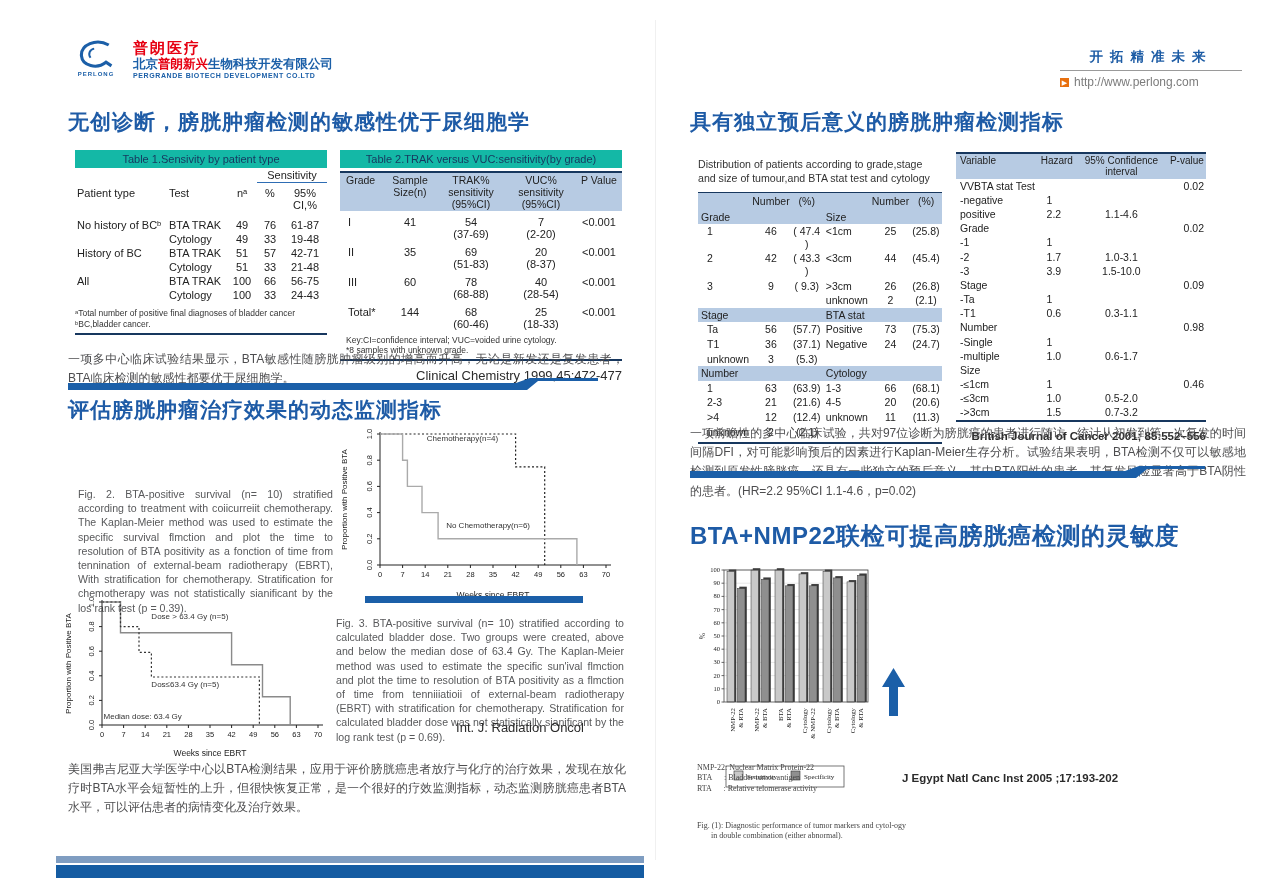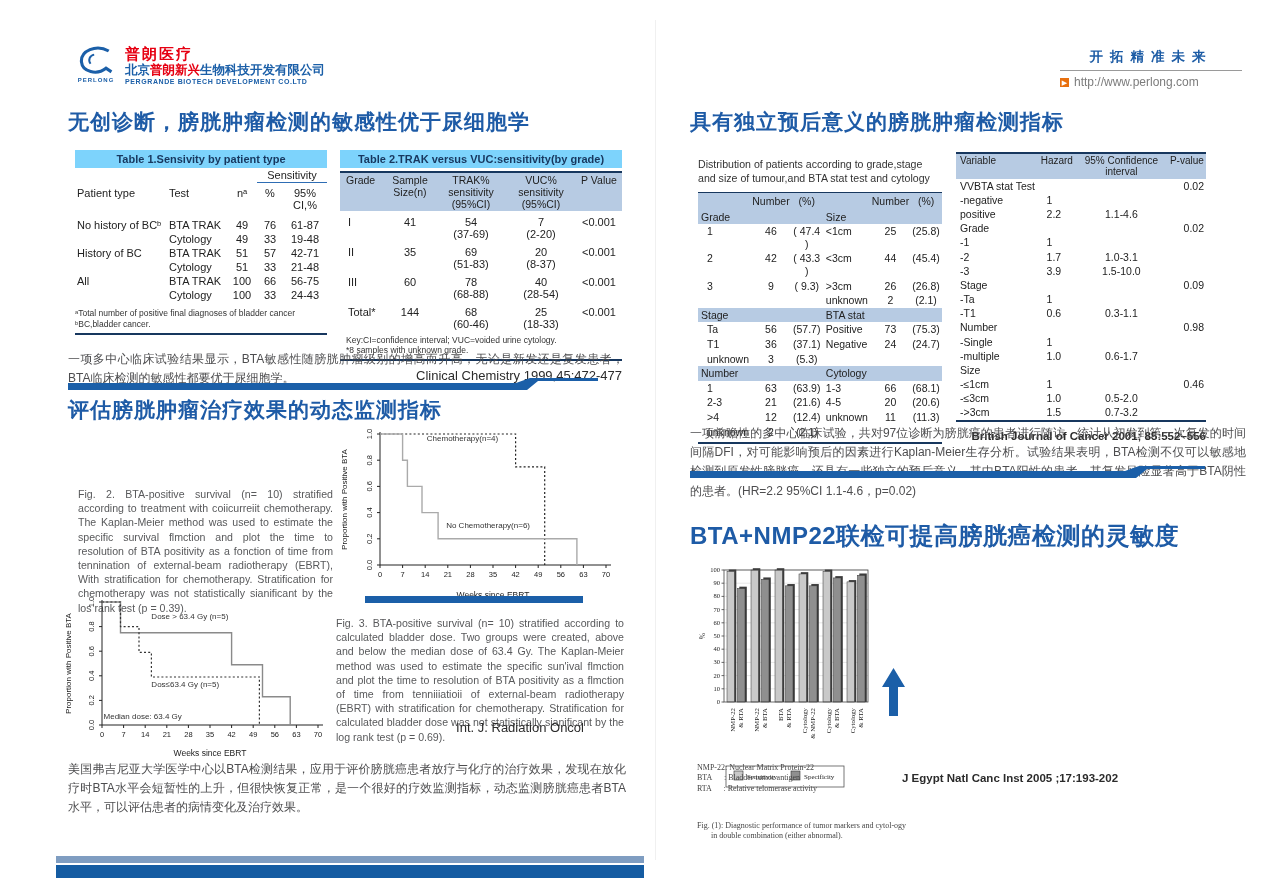--- a/index.html
+++ b/index.html
@@ -2,42 +2,42 @@
 <html><head>
 <meta charset="utf-8">
 <style>
   html,body{margin:0;padding:0;background:#fff;}
   .page{position:relative;width:1280px;height:878px;background:#fff;overflow:hidden;
         font-family:"Liberation Sans","DejaVu Sans",sans-serif;color:#333;}
   .abs{position:absolute;}
   .fold{position:absolute;left:655px;top:20px;width:1px;height:840px;background:#f0f0f0;}
 
   
-  .logo-block{left:74px;top:46px;display:flex;gap:7px;align-items:flex-start;justify-content:space-between;}
+  .logo-block{left:74px;top:40px;display:flex;gap:15px;align-items:flex-start;justify-content:space-between;}
   .logo-mark{display:flex;flex-direction:column;align-items:center;width:44px;}
   .logo-word{font-size:6px;font-weight:bold;color:#1b5fa8;letter-spacing:1px;margin-top:1px;}
   .logo-text .l1{color:#e60012;font-weight:bold;font-size:15px;letter-spacing:2px;line-height:1.1;}
   .logo-text .l2{font-size:12.5px;font-weight:bold;line-height:1.25;color:#1b5fa8;}
   .logo-text .l2 .red{color:#e60012;}
   .logo-text .l3{font-size:7px;font-weight:bold;color:#1b5fa8;letter-spacing:.6px;}
   .header-right{left:1060px;top:48px;width:182px;}
   .slogan{color:#1d5ca5;font-weight:bold;font-size:13.5px;letter-spacing:7px;text-align:center;white-space:nowrap;}
   .slogan-line{height:1px;background:#9a9a9a;margin:4px 0 4px 0;}
   .site-row{display:flex;align-items:center;gap:5px;color:#7c7c7c;font-size:12px;}
   .site-bullet{width:9px;height:9px;background:#e8700f;color:#fff;font-size:7px;line-height:9px;text-align:center;}
 
   
   .sec-title{color:#1e5ba6;font-weight:bold;font-size:21px;letter-spacing:1px;white-space:nowrap;}
   .sec-title.big{font-size:24px;letter-spacing:.5px;}
 
   
   .zh-para{font-size:12px;color:#4d4d4f;line-height:1.6;text-align:justify;}
 
   
-  .tbl-titlebar{background:#7dd3fc;color:#17375e;font-size:11px;font-weight:700;text-align:center;
+  .tbl-titlebar{background:#14b8a6;color:#17375e;font-size:11px;font-weight:400;text-align:center;
                 padding:3px 0;}
   table.datatbl{border-collapse:collapse;width:100%;font-size:11px;color:#222;}
   table.datatbl td,table.datatbl th{padding:1px 2px;font-weight:normal;vertical-align:top;}
   .navy-line{height:2px;background:#17375e;}
   .fn{font-size:8.5px;color:#333;line-height:1.25;}
   .cite{font-size:13px;color:#2b2b2b;font-weight:500;text-align:right;}
   .cite.small{font-size:11.5px;font-weight:600;}
   .figcap{font-size:10.6px;color:#58595b;line-height:1.34;text-align:justify;}
 
   .t1-senshead{text-align:center;border-bottom:1.5px solid #2e6db4;font-size:11px;padding-bottom:1px;}
@@ -363,21 +363,21 @@
             <tr class="dist-band">
               <td colspan="3" style="padding-left:3px;">Grade</td>
               <td colspan="3" style="padding-left:3px;">Size</td>
             </tr>
             <tr>
         <td style="padding-left:9px;">1</td>
               <td style="text-align:center;">46</td>
               <td style="text-align:center;">( 47.4 )</td>
         <td style="padding-left:3px;">&lt;1cm</td>
               <td style="text-align:center;">25</td>
-              <td style="text-align:center;">(25.8)</td>
+              <td style="">(25.8)</td>
             </tr>
             <tr>
         <td style="padding-left:9px;">2</td>
               <td style="text-align:center;">42</td>
               <td style="text-align:center;">( 43.3 )</td>
         <td style="padding-left:3px;">&lt;3cm</td>
               <td style="text-align:center;">44</td>
               <td style="text-align:center;">(45.4)</td>
             </tr>
             <tr>

